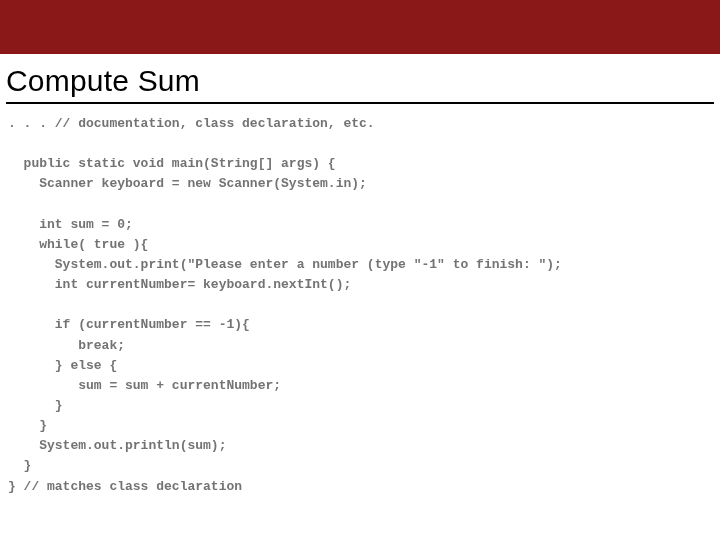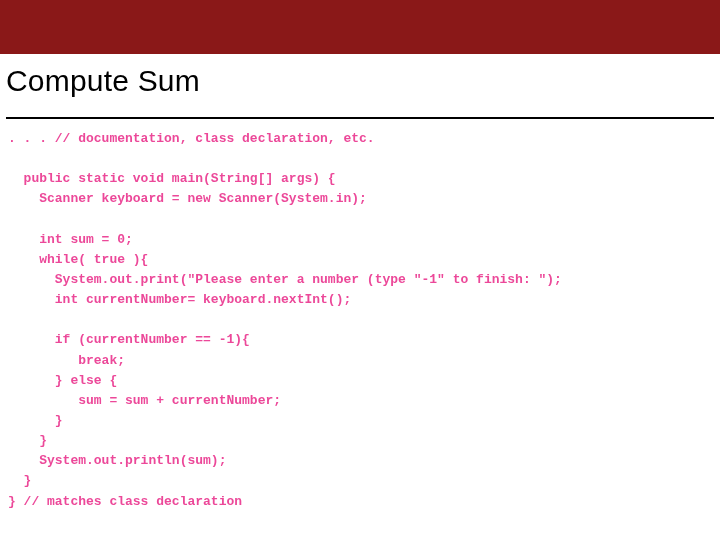--- a/index.html
+++ b/index.html
@@ -13,35 +13,35 @@
   }
   .top-bar {
     width: 100%;
     height: 54px;
     background: #8a1818;
   }
   .title {
     font-size: 30px;
     font-weight: 400;
     color: #000;
-    padding: 10px 0 19px 6px;
+    padding: 10px 0 4px 6px;
     letter-spacing: 0.2px;
   }
   .rule {
     height: 2px;
     background: #000;
     margin: 0 6px 10px 6px;
   }
   .code {
     font-family: "Courier New", Courier, monospace;
     font-size: 13px;
     font-weight: bold;
     line-height: 1.55;
     white-space: pre;
-    color: #ec4899;
+    color: #737373;
     padding-left: 8px;
   }
 </style>
 </head>
 <body>
 
 <div class="top-bar"></div>
 
 <div class="title">Compute Sum</div>
 <div class="rule"></div>

